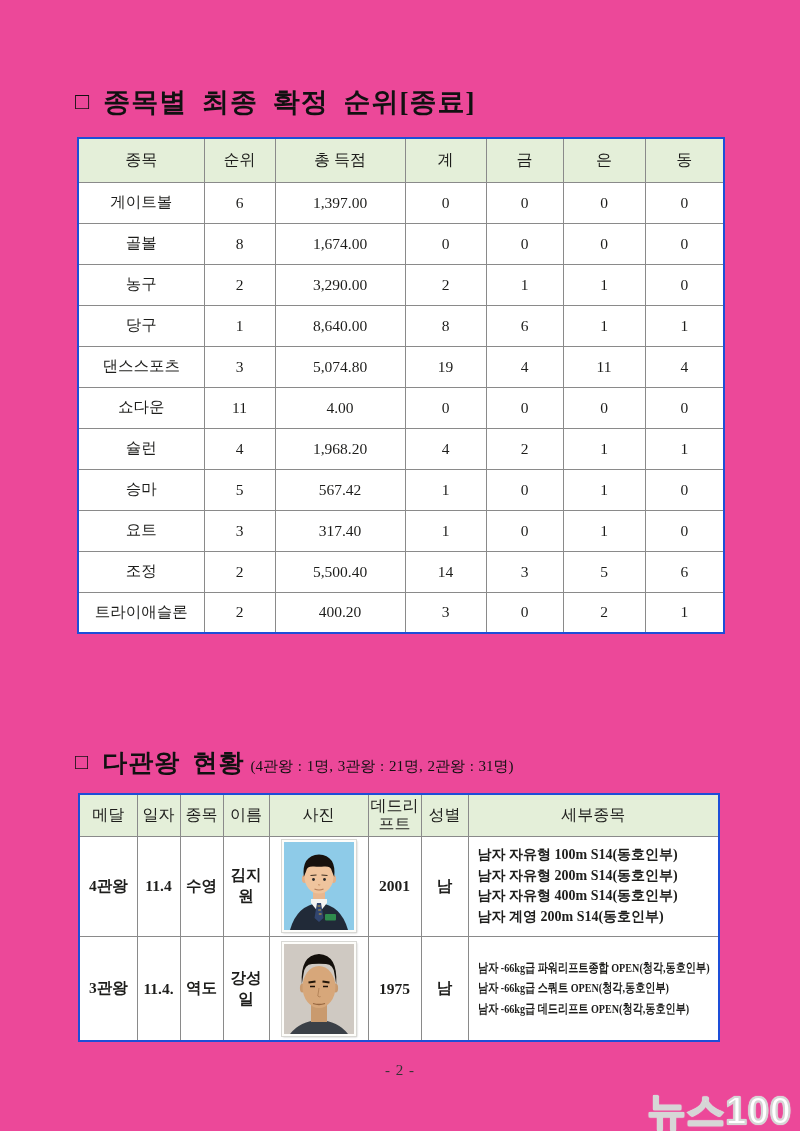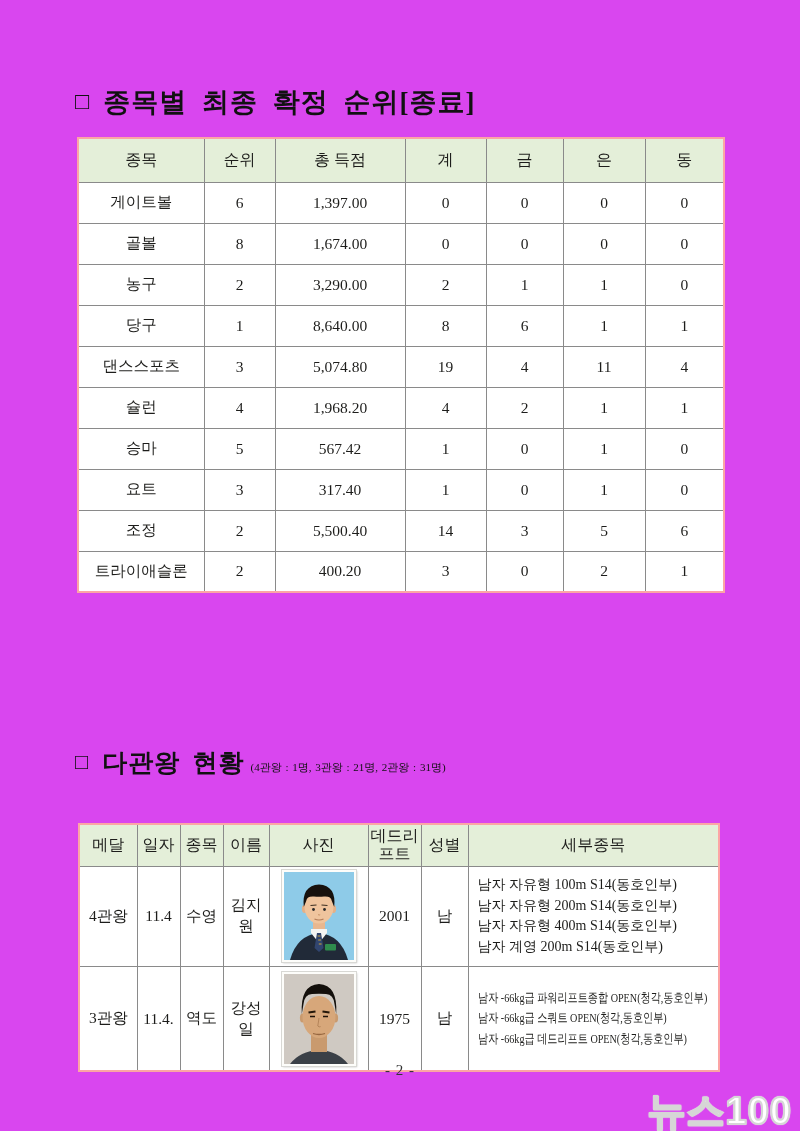--- a/index.html
+++ b/index.html
@@ -1,40 +1,40 @@
 <!DOCTYPE html>
 <html><head>
 <meta charset="utf-8">
 <style>
   html,body{margin:0;padding:0;background:#fff;}
-  .page{position:relative;width:800px;height:1131px;background:#d946ef;overflow:hidden;
+  .page{position:relative;width:800px;height:1131px;background:#ec4899;overflow:hidden;
         font-family:"Liberation Serif","DejaVu Serif",serif;color:#1d1d1b;}
 
   
   .sec-title{position:absolute;left:75px;margin:0;font-weight:700;color:#111;}
   #title1{top:84px;font-size:27px;letter-spacing:1px;word-spacing:7px;}
   #title2{top:746px;font-size:25px;letter-spacing:1px;word-spacing:5px;}
   .bullet{font-weight:400;margin-right:13px;font-size:0.88em;position:relative;top:-2px;}
-  .subtitle{font-size:11px;font-weight:400;word-spacing:1px;letter-spacing:0;margin-left:6px;}
+  .subtitle{font-size:15px;font-weight:400;word-spacing:1px;letter-spacing:0;margin-left:6px;}
 
   
   table{position:absolute;border-collapse:collapse;table-layout:fixed;background:#fff;
-        border:2px solid #fca5a5;padding-left:31px;}
+        border:2px solid #1d4ed8;padding-left:31px;}
   #table1{left:77px;top:137px;width:646px;}
-  #table2{left:78px;top:793px;width:640px;margin-top:30px;}
+  #table2{left:78px;top:793px;width:640px;}
   th,td{border:1px solid #8a8a8a;text-align:center;vertical-align:middle;padding:0 2px;
         font-weight:normal;color:#1d1d1b;}
   thead th{background:#e4efd9;font-size:16px;line-height:1.15;word-break:break-all;padding:2px;}
   #table1 thead tr{height:44px;}
   #table1 tbody tr{height:41px;}
   #table1 tbody td{font-size:15.5px;}
   #table2 thead tr{height:42px;}
   #table2 tbody tr.r0{height:100px;}
   #table2 tbody tr.r1{height:105px;}
-  #table2 tbody td{font-size:15.5px;}
+  #table2 tbody td{font-size:15.5px;font-weight:bold;}
 
   
   td.events{text-align:left;padding:3px 4px 3px 9px;overflow:hidden;}
   .events div{font-size:14px;line-height:20.5px;white-space:nowrap;}
   .events .condensed{display:inline-block;transform:scaleX(0.78);transform-origin:0 50%;
                      white-space:nowrap;font-size:13px;}
 
   
   .photo{display:inline-block;vertical-align:middle;background:#fdfdfa;padding:2px;
          box-shadow:0 0 0 1px #d8d8d4, 1px 1px 2px rgba(0,0,0,.25);line-height:0;}
@@ -115,20 +115,29 @@
           <td>1</td>
         </tr>
         <tr>
           <td>댄스스포츠</td>
           <td>3</td>
           <td>5,074.80</td>
           <td>19</td>
           <td>4</td>
           <td>11</td>
           <td>4</td>
+        </tr>
+        <tr>
+          <td>쇼다운</td>
+          <td>11</td>
+          <td>4.00</td>
+          <td>0</td>
+          <td>0</td>
+          <td>0</td>
+          <td>0</td>
         </tr>
         <tr>
           <td>슐런</td>
           <td>4</td>
           <td>1,968.20</td>
           <td>4</td>
           <td>2</td>
           <td>1</td>
           <td>1</td>
         </tr>

